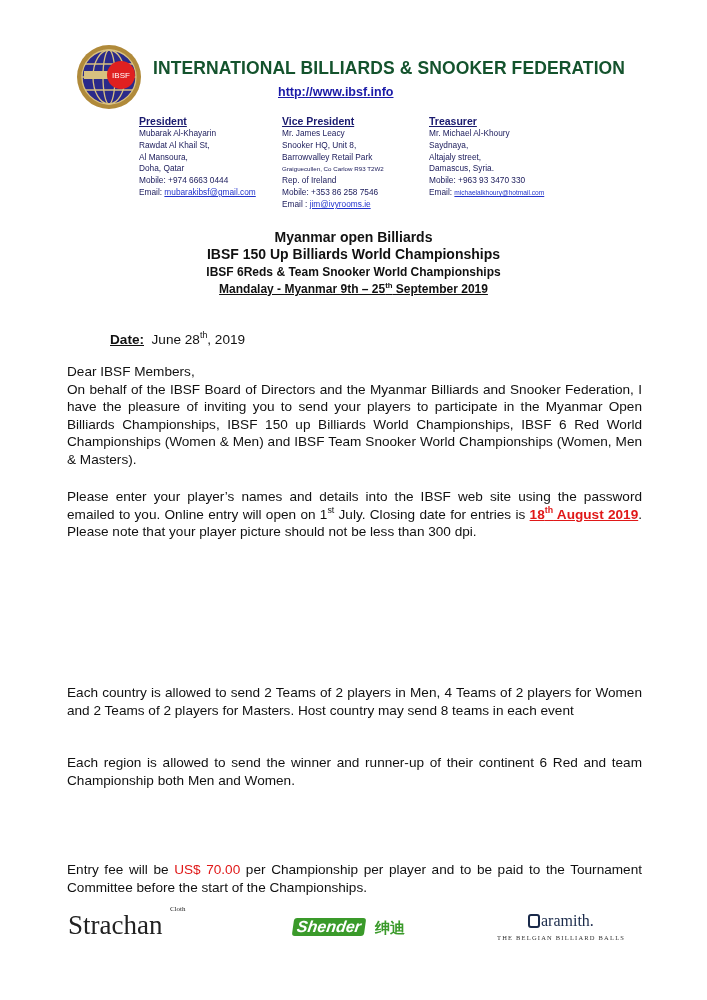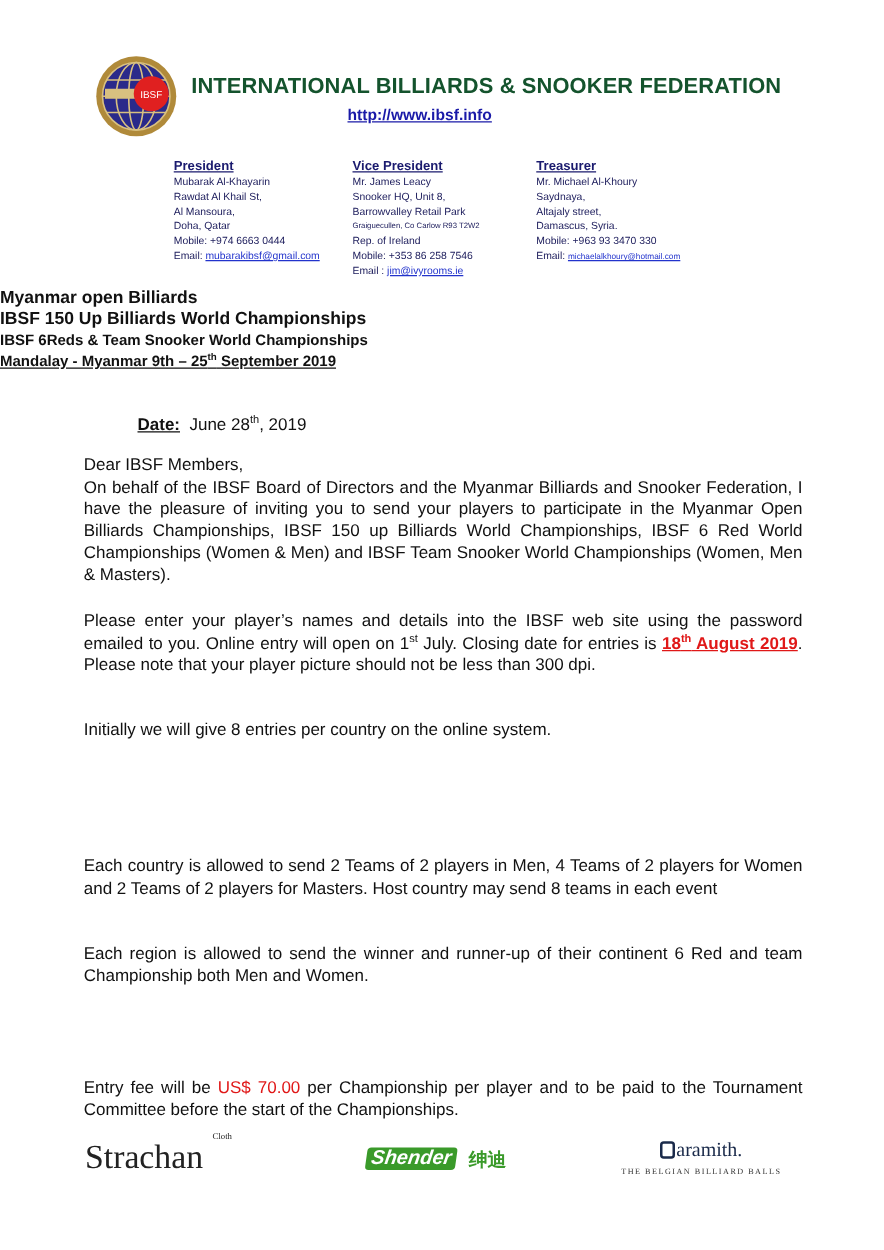--- a/index.html
+++ b/index.html
@@ -2,28 +2,28 @@
 <html><head>
   <meta charset="utf-8">
   <style>
     html, body { margin: 0; padding: 0; background: #ffffff; }
     body { width: 707px; height: 1000px; position: relative; overflow: hidden; font-family: "Liberation Sans", sans-serif; color: #111; }
     .abs { position: absolute; }
     .logo { left: 76px; top: 44px; width: 66px; height: 66px; }
     .org-title { left: 153px; top: 58px; font-size: 17.5px; font-weight: bold; color: #14532d; letter-spacing: 0.1px; white-space: nowrap; }
     .org-url { left: 278px; top: 85px; font-size: 12.5px; font-weight: bold; color: #1a1aa8; text-decoration: underline; }
     .officer { top: 115px; font-size: 8.3px; line-height: 11.8px; color: #1a1a5a; }
-    .officer .role { font-size: 10.5px; font-weight: bold; text-decoration: underline; color: #1a1a6e; line-height: 13px; margin-top: 12px; }
+    .officer .role { font-size: 10.5px; font-weight: bold; text-decoration: underline; color: #1a1a6e; line-height: 13px; }
     .officer .small { font-size: 6.2px; }
     .officer a, .officer .link { color: #2233cc; text-decoration: underline; }
     .officer .tiny-link { font-size: 6.6px; }
     .pres { left: 139px; }
     .vp { left: 282px; }
     .tres { left: 429px; }
-    .heading { left: 0; width: 707px; font-weight: bold; color: #111; }
+    .heading { left: 0; width: 707px; text-align: center; font-weight: bold; color: #111; }
     .h1 { top: 229px; font-size: 14px; }
     .h2 { top: 246px; font-size: 14px; }
     .h3 { top: 265px; font-size: 12px; }
     .h4 { top: 282px; font-size: 12px; text-decoration: underline; }
     sup { font-size: 65%; line-height: 0; vertical-align: super; }
     .body-text { left: 67px; width: 575px; font-size: 13.6px; line-height: 17.6px; text-align: justify; color: #111; }
     .date { top: 331px; }
     .date .lbl { font-weight: bold; text-decoration: underline; padding-left: 43px; }
     .p1 { top: 363px; }
     .p2 { top: 488px; }
@@ -105,21 +105,20 @@
 <div class="abs body-text date"><span class="lbl">Date:</span><span style="white-space:pre">  June 28</span><sup>th</sup><span>, 2019</span></div>
 
 <div class="abs body-text p1">
   <span class="line">Dear IBSF Members,</span>
   <span class="line">On behalf of the IBSF Board of Directors and the Myanmar Billiards and Snooker Federation, I have the pleasure of inviting you to send your players to participate in the Myanmar Open Billiards Championships, IBSF 150 up Billiards World Championships, IBSF 6 Red World Championships (Women &amp; Men) and IBSF Team Snooker World Championships (Women, Men &amp; Masters).</span>
 </div>
 
 <div class="abs body-text p2"><span>Please enter your player’s names and details into the IBSF web site using the password emailed to you. Online entry will open on 1</span><sup>st</sup><span> July. Closing date for entries is </span><span class="red-bold"><span>18</span><sup>th</sup><span> August 2019</span></span><span>. Please note that your player picture should not be less than 300 dpi.</span></div>
 
 <div class="abs body-text p3">
-  <span class="line">Initially we will give 8 entries per country on the online system.</span>
 </div>
 
 <div class="abs body-text p4">Each country is allowed to send 2 Teams of 2 players in Men, 4 Teams of 2 players for Women and 2 Teams of 2 players for Masters. Host country may send 8 teams in each event</div>
 
 <div class="abs body-text p5">
   <span class="line">Each region is allowed to send the winner and runner-up of their continent 6 Red and team Championship both Men and Women.</span>
 </div>
 
 <div class="abs body-text p6"><span>Entry fee will be </span><span class="red">US$ 70.00</span><span> per Championship per player and to be paid to the Tournament Committee before the start of the Championships.</span></div>
 

